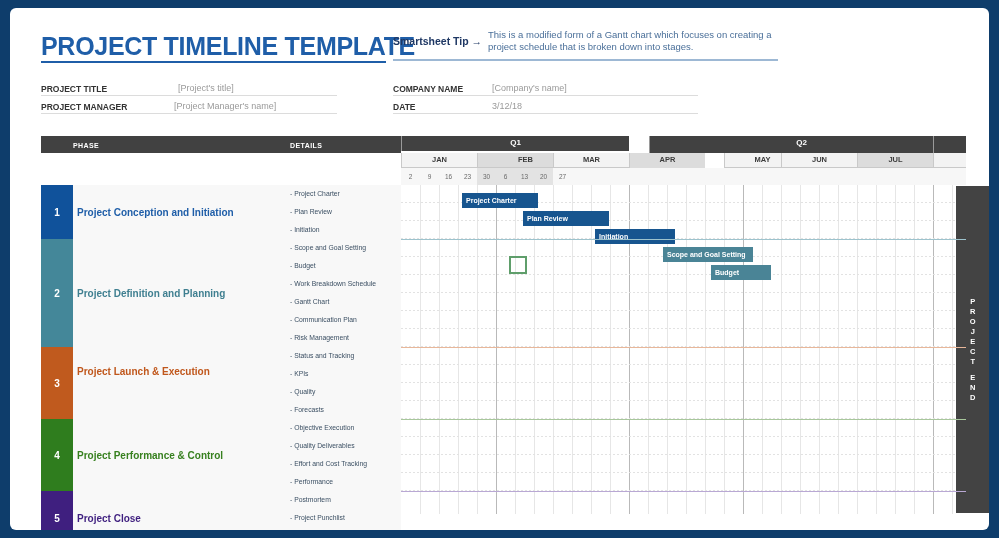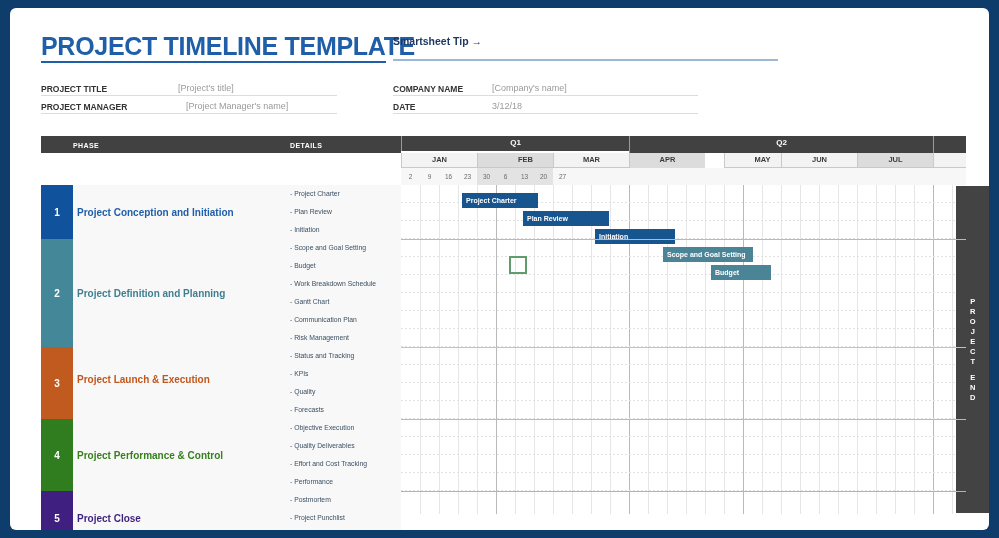--- a/index.html
+++ b/index.html
@@ -149,48 +149,49 @@
 </head>
 <body>
 
 <div id="page">
   <div id="sheet">
 
     <div class="title-band">
       <div class="main-title">PROJECT TIMELINE TEMPLATE</div>
       <div class="title-rule"></div>
       <div class="tip-label">Smartsheet Tip →</div>
+      <div class="tip-text">This is a modified form of a Gantt chart which focuses on creating a project schedule that is broken down into stages.</div>
       <div class="tip-rule"></div>
     </div>
 
     <div class="meta-label" style="left:31px; top:76px;">PROJECT TITLE</div>
     <div class="meta-value" style="left:168px; top:75px;">[Project's title]</div>
     <div class="meta-rule" style="left:31px; top:87px; width:296px;"></div>
 
     <div class="meta-label" style="left:31px; top:94px;">PROJECT MANAGER</div>
-    <div class="meta-value" style="left:176px; top:93px;">[Project Manager's name]</div>
+    <div class="meta-value" style="left:164px; top:93px;">[Project Manager's name]</div>
     <div class="meta-rule" style="left:31px; top:105px; width:296px;"></div>
 
     <div class="meta-label" style="left:383px; top:76px;">COMPANY NAME</div>
     <div class="meta-value" style="left:482px; top:75px;">[Company's name]</div>
     <div class="meta-rule" style="left:383px; top:87px; width:305px;"></div>
 
     <div class="meta-label" style="left:383px; top:94px;">DATE</div>
     <div class="meta-value" style="left:482px; top:93px;">3/12/18</div>
     <div class="meta-rule" style="left:383px; top:105px; width:305px;"></div>
 
     <div id="table">
 
       <div class="hdr-dark" style="left:0; top:0; width:360px; height:17px;">
         <span style="left:32px;">PHASE</span>
         <span style="left:249px;">DETAILS</span>
       </div>
 
       <div class="qtr-label" style="left:360px; top:0; width:228px; height:15px;">Q1</div>
-      <div class="qtr-label" style="left:588px; top:0; width:304px; height:17px;">Q2</div>
+      <div class="qtr-label" style="left:608px; top:0; width:304px; height:17px;">Q2</div>
       <div class="qtr-label" style="left:892px; top:0; width:33px; height:17px;"></div>
 
       <div class="month-cell month-light" style="left:360px; top:17px; width:76px; height:15px;">JAN</div>
       <div class="month-cell month-dark" style="left:436px; top:17px; width:96px; height:15px;">FEB</div>
       <div class="month-cell month-light" style="left:512px; top:17px; width:76px; height:15px;">MAR</div>
       <div class="month-cell month-dark" style="left:588px; top:17px; width:76px; height:22px;">APR</div>
       <div class="month-cell month-light" style="left:683px; top:17px; width:76px; height:15px;">MAY</div>
       <div class="month-cell month-light" style="left:740px; top:17px; width:76px; height:15px;">JUN</div>
       <div class="month-cell month-dark" style="left:816px; top:17px; width:76px; height:15px;">JUL</div>
       <div class="month-cell month-light" style="left:892px; top:17px; width:33px; height:15px;"></div>
@@ -301,21 +302,21 @@
           <div class="phase-name" style="top: 103px; height: 108px; color: rgb(63, 127, 144);">Project Definition and Planning</div>
           <div class="detail-item" style="top: 108px;">- Scope and Goal Setting</div>
           <div class="detail-item" style="top: 126px;">- Budget</div>
           <div class="detail-item" style="top: 144px;">- Work Breakdown Schedule</div>
           <div class="detail-item" style="top: 162px;">- Gantt Chart</div>
           <div class="detail-item" style="top: 180px;">- Communication Plan</div>
           <div class="detail-item" style="top: 198px;">- Risk Management</div>
           <div class="phase-sep" style="top: 211px; background: rgb(232, 183, 154);"></div>
           <div class="phase-rowbg" style="top: 211px; height: 72px;"></div>
           <div class="phase-num" style="top: 211px; height: 72px; background: rgb(192, 90, 30);">3</div>
-          <div class="phase-name" style="top: 207px; height: 72px; color: rgb(192, 87, 28);">Project Launch &amp; Execution</div>
+          <div class="phase-name" style="top: 199px; height: 72px; color: rgb(192, 87, 28);">Project Launch &amp; Execution</div>
           <div class="detail-item" style="top: 216px;">- Status and Tracking</div>
           <div class="detail-item" style="top: 234px;">- KPIs</div>
           <div class="detail-item" style="top: 252px;">- Quality</div>
           <div class="detail-item" style="top: 270px;">- Forecasts</div>
           <div class="phase-sep" style="top: 283px; background: rgb(168, 199, 156);"></div>
           <div class="phase-rowbg" style="top: 283px; height: 72px;"></div>
           <div class="phase-num" style="top: 283px; height: 72px; background: rgb(47, 125, 30);">4</div>
           <div class="phase-name" style="top: 283px; height: 72px; color: rgb(55, 128, 31);">Project Performance &amp; Control</div>
           <div class="detail-item" style="top: 288px;">- Objective Execution</div>
           <div class="detail-item" style="top: 306px;">- Quality Deliverables</div>

